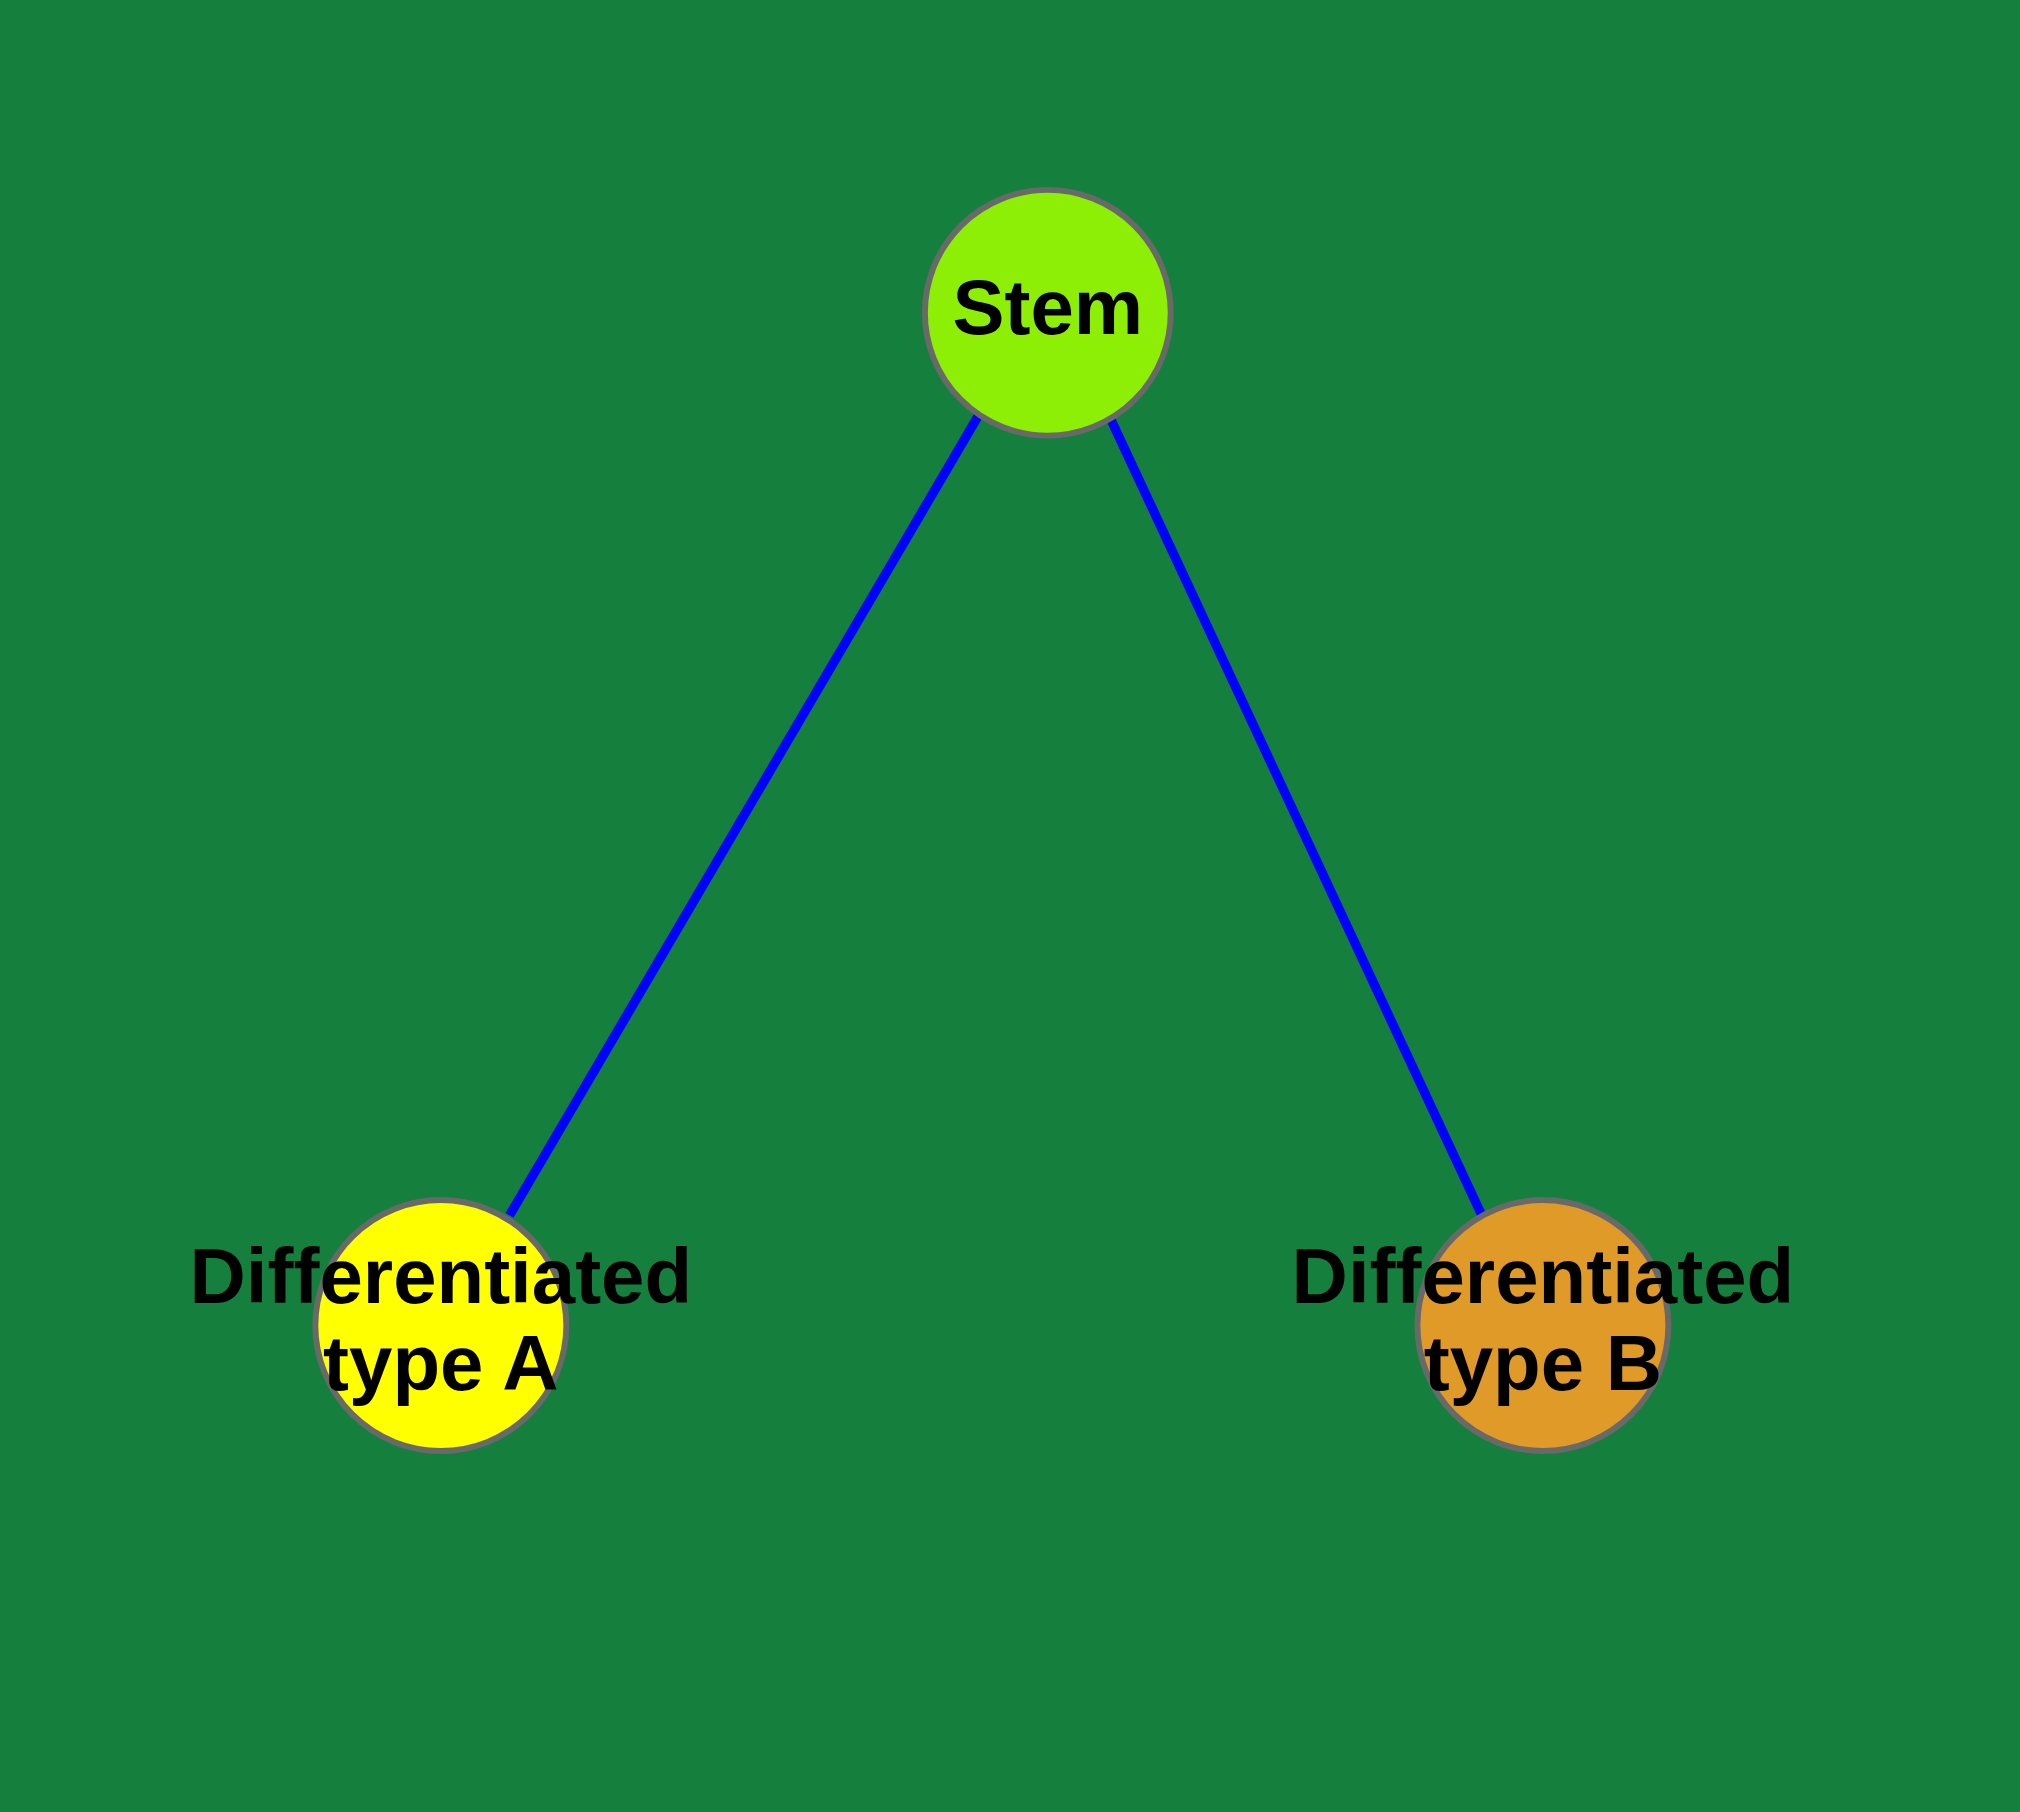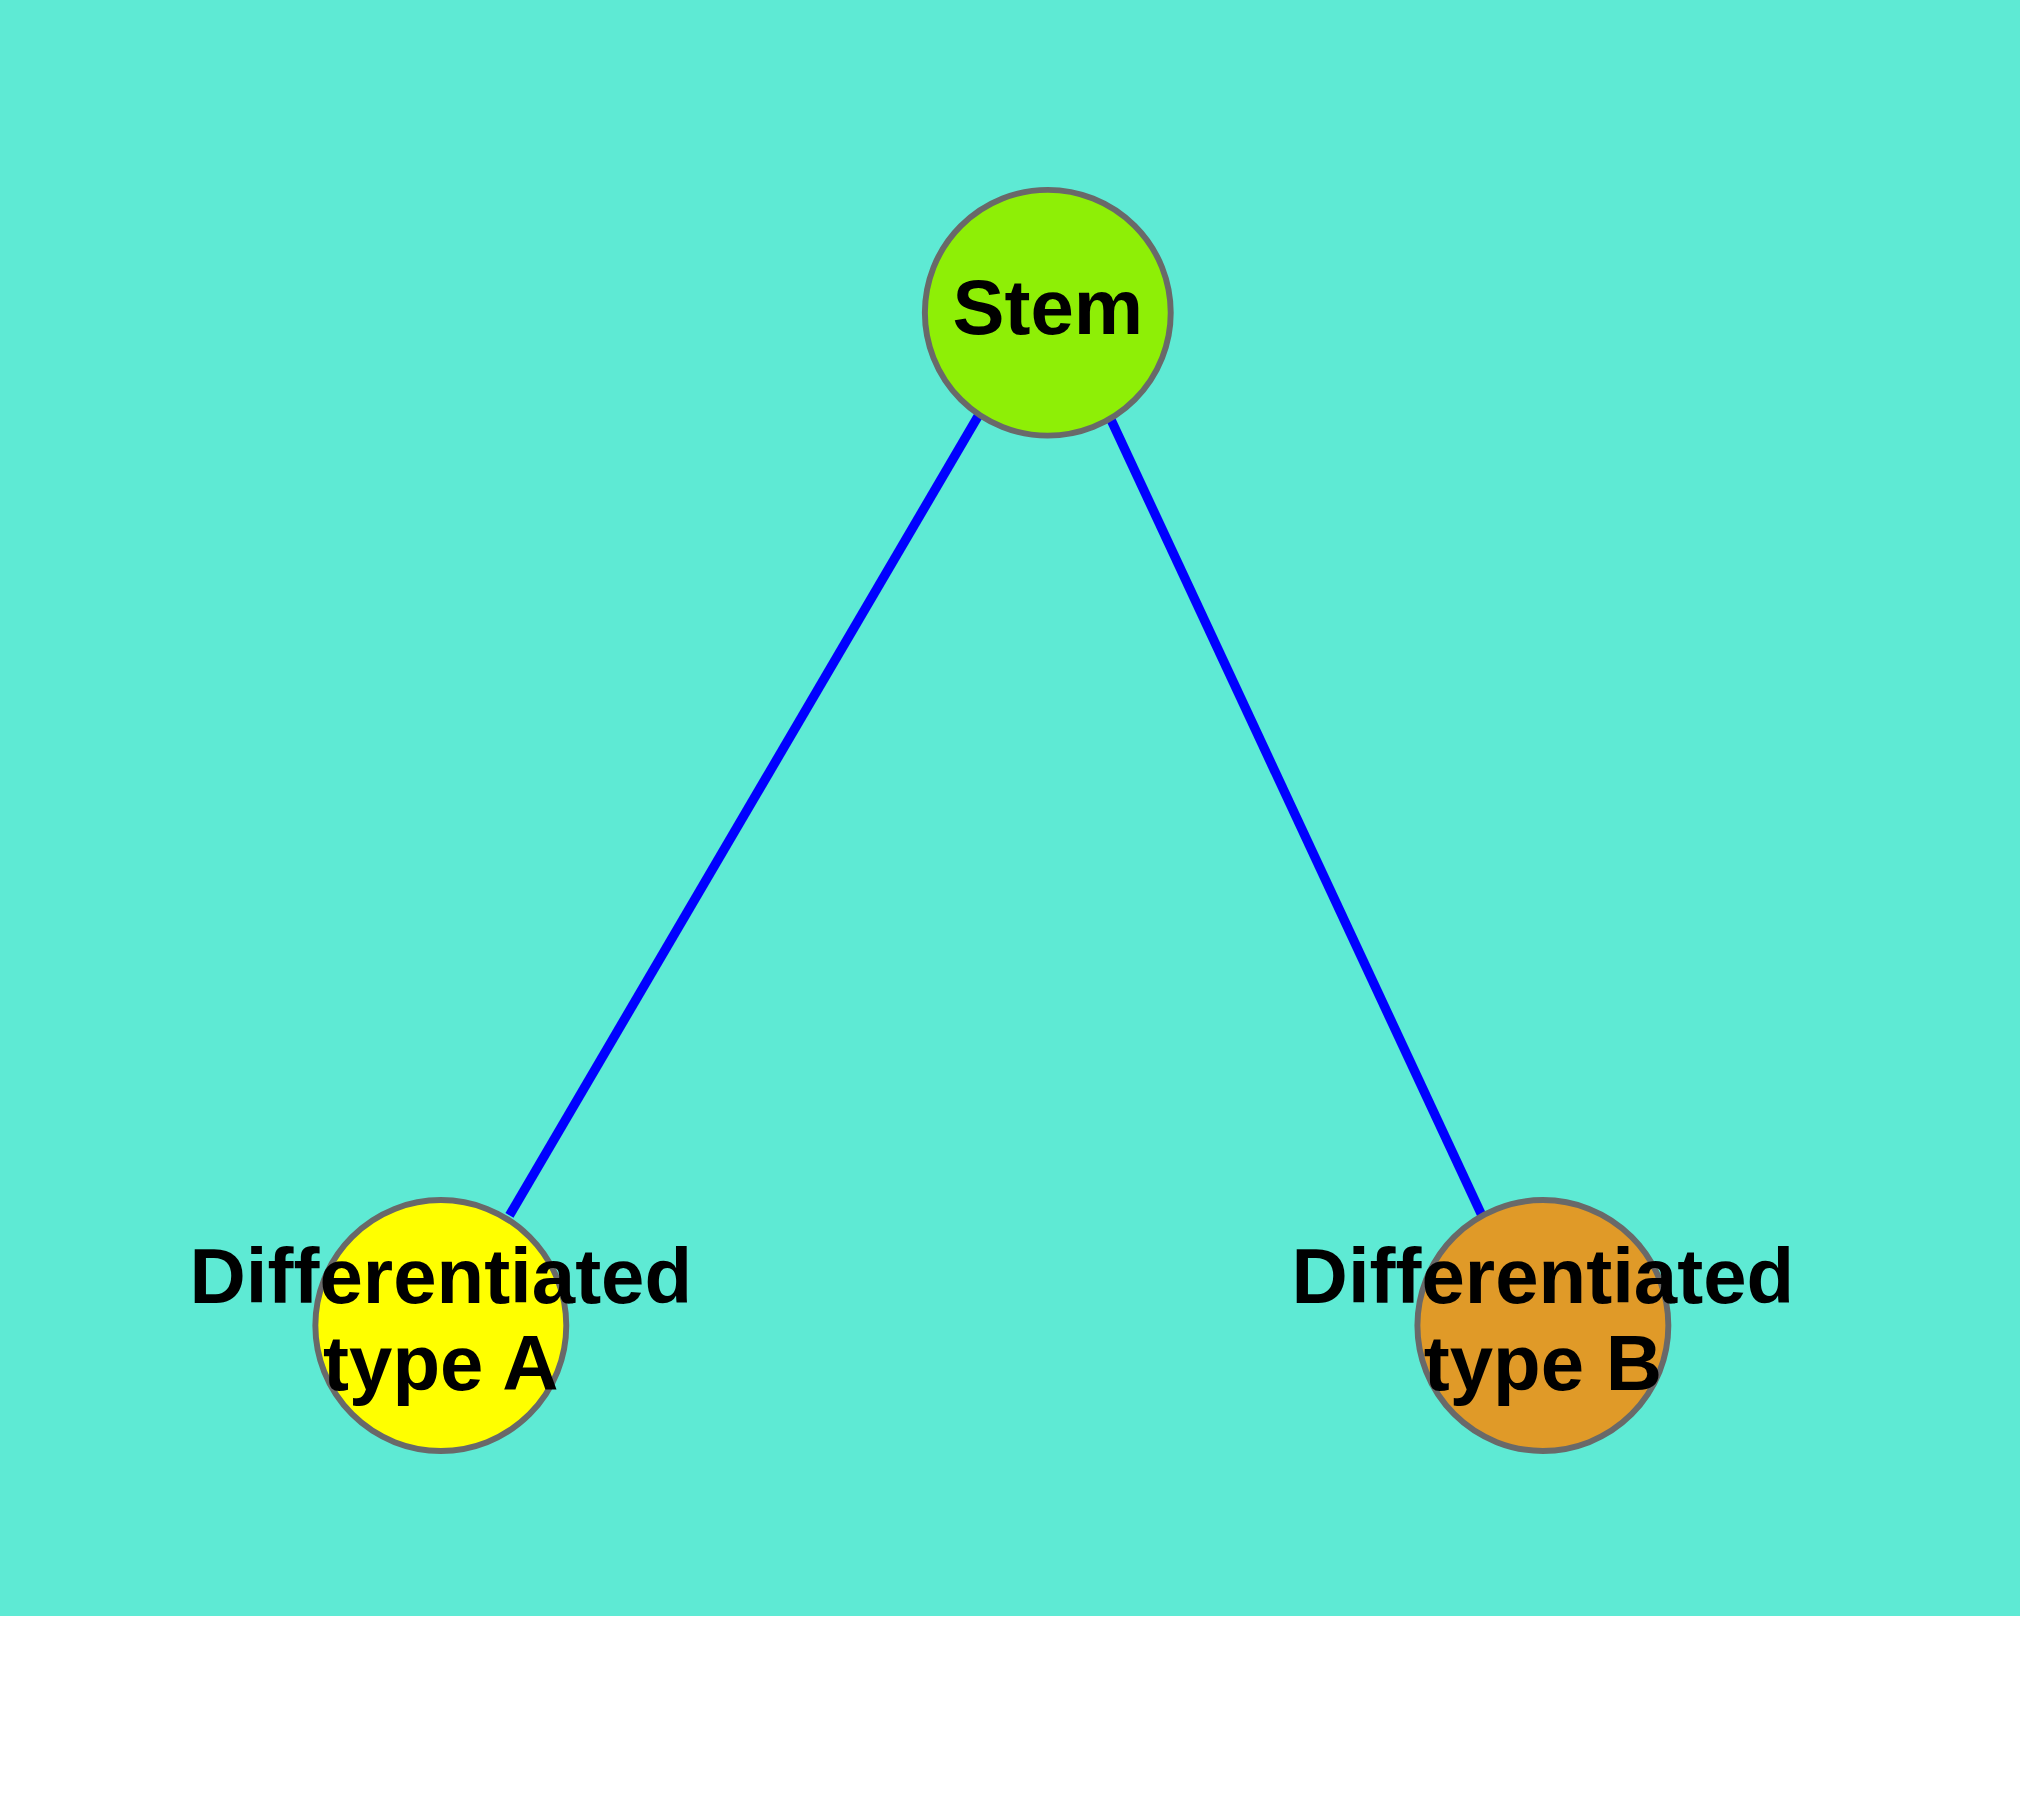--- a/index.html
+++ b/index.html
@@ -8,22 +8,22 @@
   }
   body {
     width: 2021px;
     height: 1812px;
     overflow: hidden;
     font-family: "Liberation Sans", sans-serif;
   }
   #canvas {
     position: relative;
     width: 2021px;
-    height: 1616px;
-    background: #5eead4;
+    height: 1812px;
+    background: #15803d;
   }
   #graph-svg {
     position: absolute;
     top: 0;
     left: 0;
     width: 2021px;
     height: 1812px;
     display: block;
   }
   .node-label {

